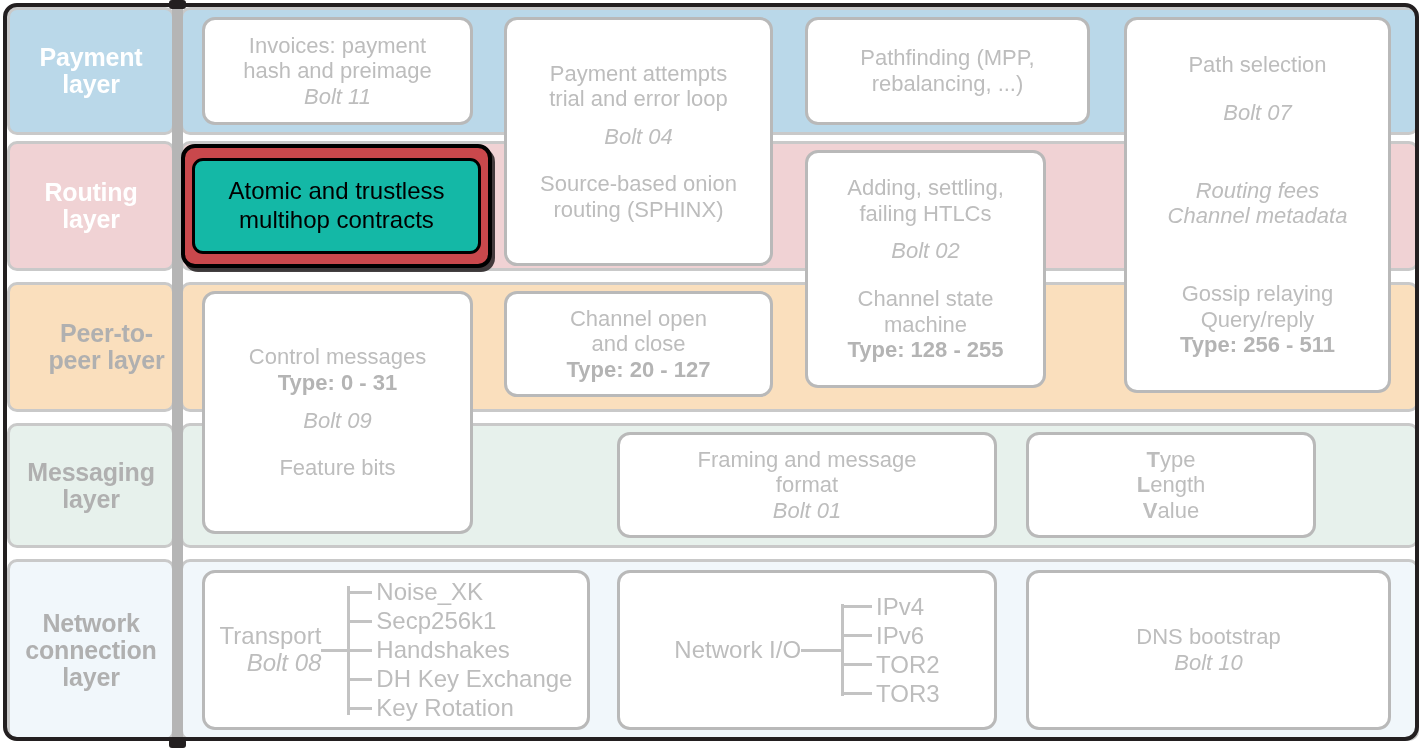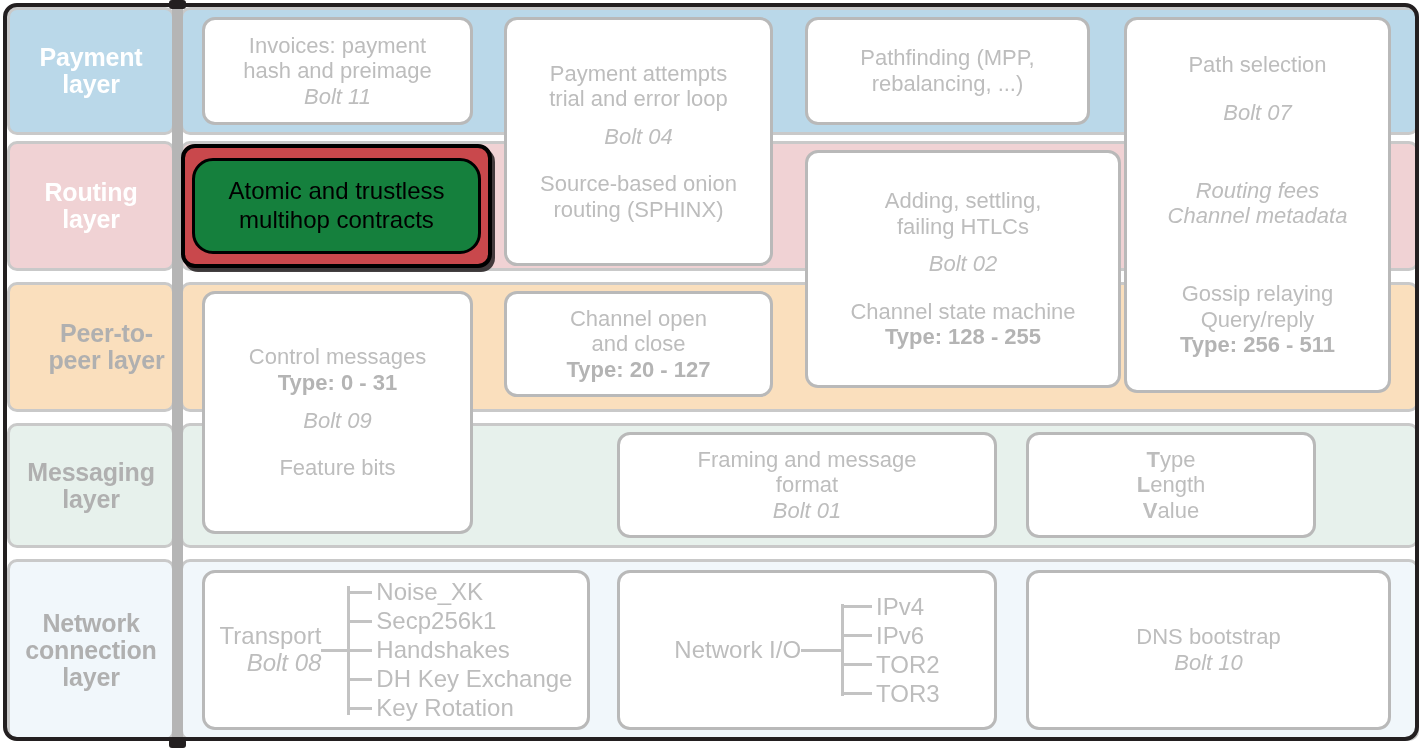--- a/index.html
+++ b/index.html
@@ -98,23 +98,23 @@
   
   .card.highlight{
     background:#c9484c;
     border:4px solid #000000;
     border-radius:14px;
     padding:10px;
     box-shadow:3px 4px 0 rgba(35,31,32,0.85);
     z-index:30;
   }
   .card.highlight .inner{
-    background:#15803d;
+    background:#14b8a6;
     border:3px solid #000000;
-    border-radius:21px;
+    border-radius:11px;
     width:100%;
     height:100%;
     display:flex;
     flex-direction:column;
     align-items:center;
     justify-content:center;
     color:#000000;
     font-size:24px;
     line-height:1.2;
   }
@@ -252,21 +252,21 @@
     </div>
   </div>
 
   <div class="card highlight" style="left:181px;top:144px;width:311px;height:124px;">
     <div class="inner">
       <span class="ln">Atomic and trustless</span>
       <span class="ln">multihop contracts</span>
     </div>
   </div>
 
-  <div class="card" style="left:805px;top:150px;width:316px;height:238px;">
+  <div class="card" style="left:805px;top:150px;width:241px;height:238px;">
     <span class="ln">Adding, settling,</span>
     <span class="ln">failing HTLCs</span>
     <span class="gap-sm"></span>
     <span class="ln bolt">Bolt 02</span>
     <span class="gap-md"></span>
     <span class="ln">Channel state machine</span>
     <span class="ln strongln">Type: 128 - 255</span>
   </div>
 
   <div class="card" style="left:202px;top:291px;width:271px;height:243px;">

